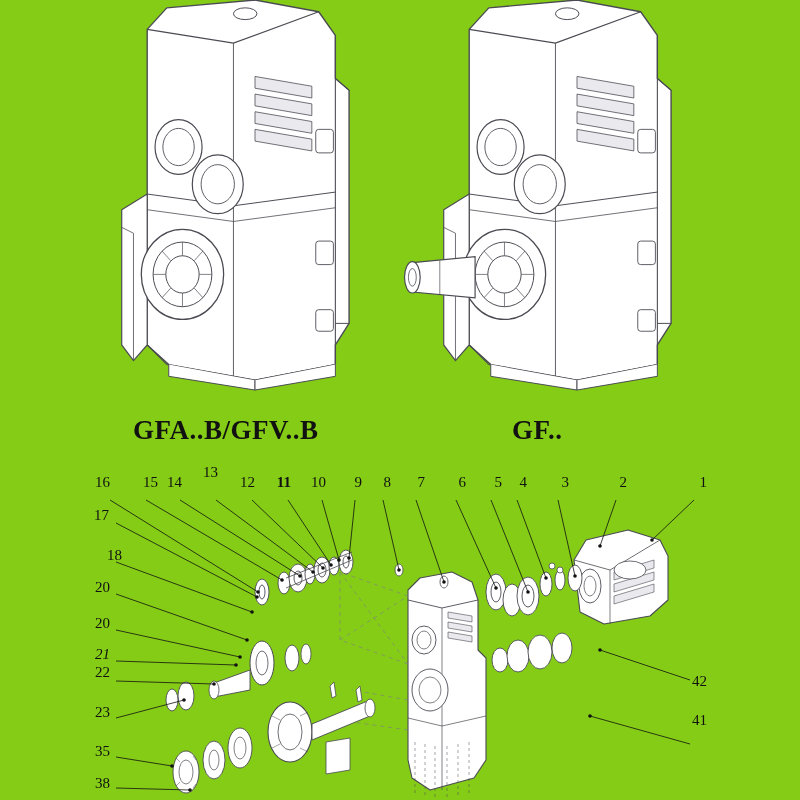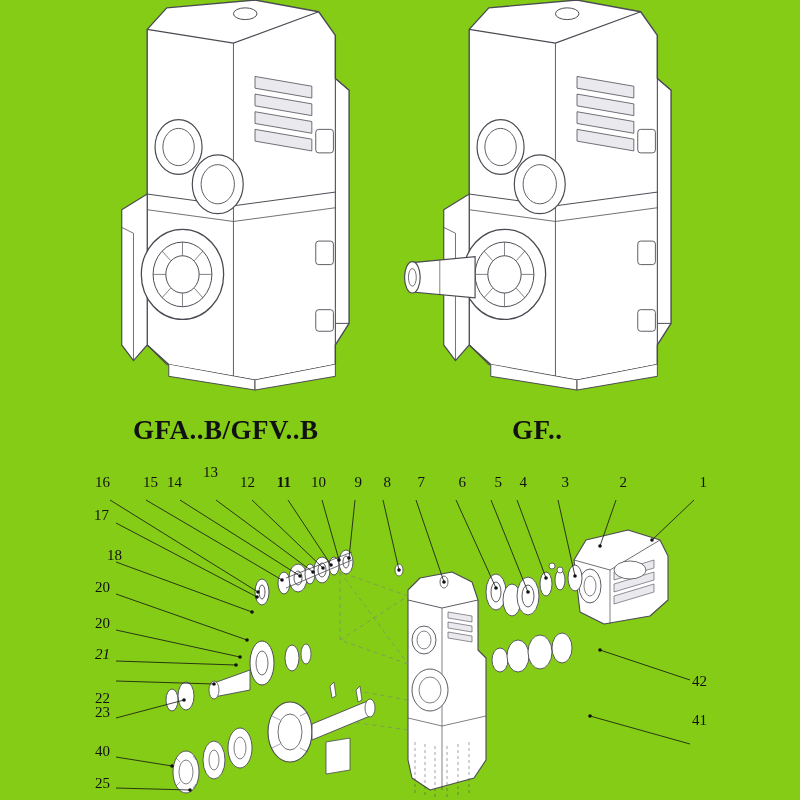--- a/index.html
+++ b/index.html
@@ -354,22 +354,22 @@
         <div class="callout" style="left: 476px; top: 474px;">5</div>
         <div class="callout" style="left: 501px; top: 474px;">4</div>
         <div class="callout" style="left: 543px; top: 474px;">3</div>
         <div class="callout" style="left: 601px; top: 474px;">2</div>
         <div class="callout" style="left: 681px; top: 474px;">1</div>
         <div class="callout" style="left: 83px; top: 507px;">17</div>
         <div class="callout" style="left: 84px; top: 547px; margin-left: 12px;">18</div>
         <div class="callout" style="left: 84px; top: 579px;">20</div>
         <div class="callout" style="left: 84px; top: 615px;">20</div>
         <div class="callout" style="left: 84px; top: 646px; font-style: italic;">21</div>
-        <div class="callout" style="left: 84px; top: 690px;">22</div>
+        <div class="callout" style="left: 84px; top: 664px;">22</div>
         <div class="callout" style="left: 84px; top: 704px;">23</div>
-        <div class="callout" style="left: 84px; top: 743px;">40</div>
-        <div class="callout" style="left: 84px; top: 775px;">25</div>
+        <div class="callout" style="left: 84px; top: 743px;">35</div>
+        <div class="callout" style="left: 84px; top: 775px;">38</div>
         <div class="callout" style="left: 681px; top: 673px;">42</div>
         <div class="callout" style="left: 681px; top: 712px;">41</div>
       </div>
 
   </div>
 </div>
 
 </body></html>

